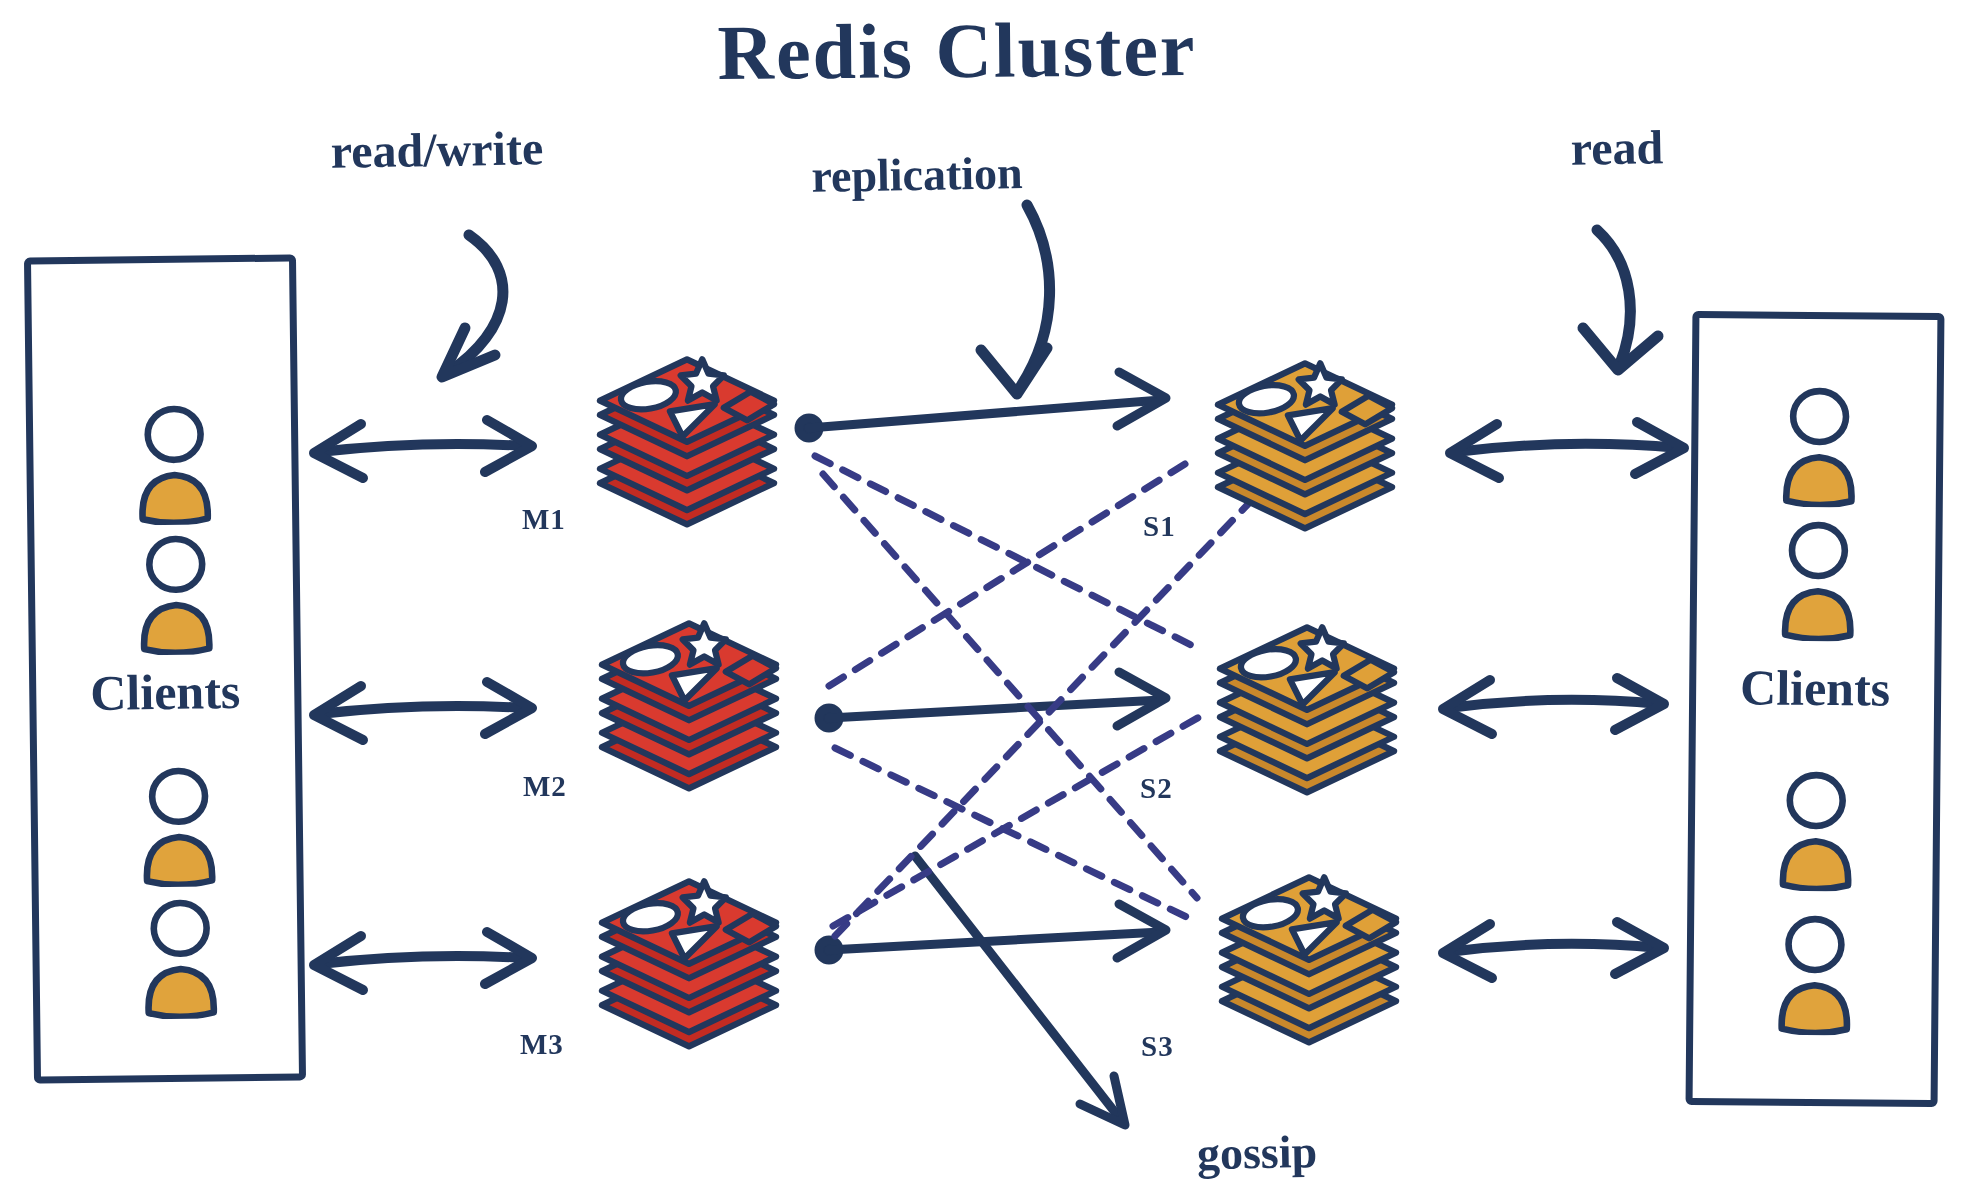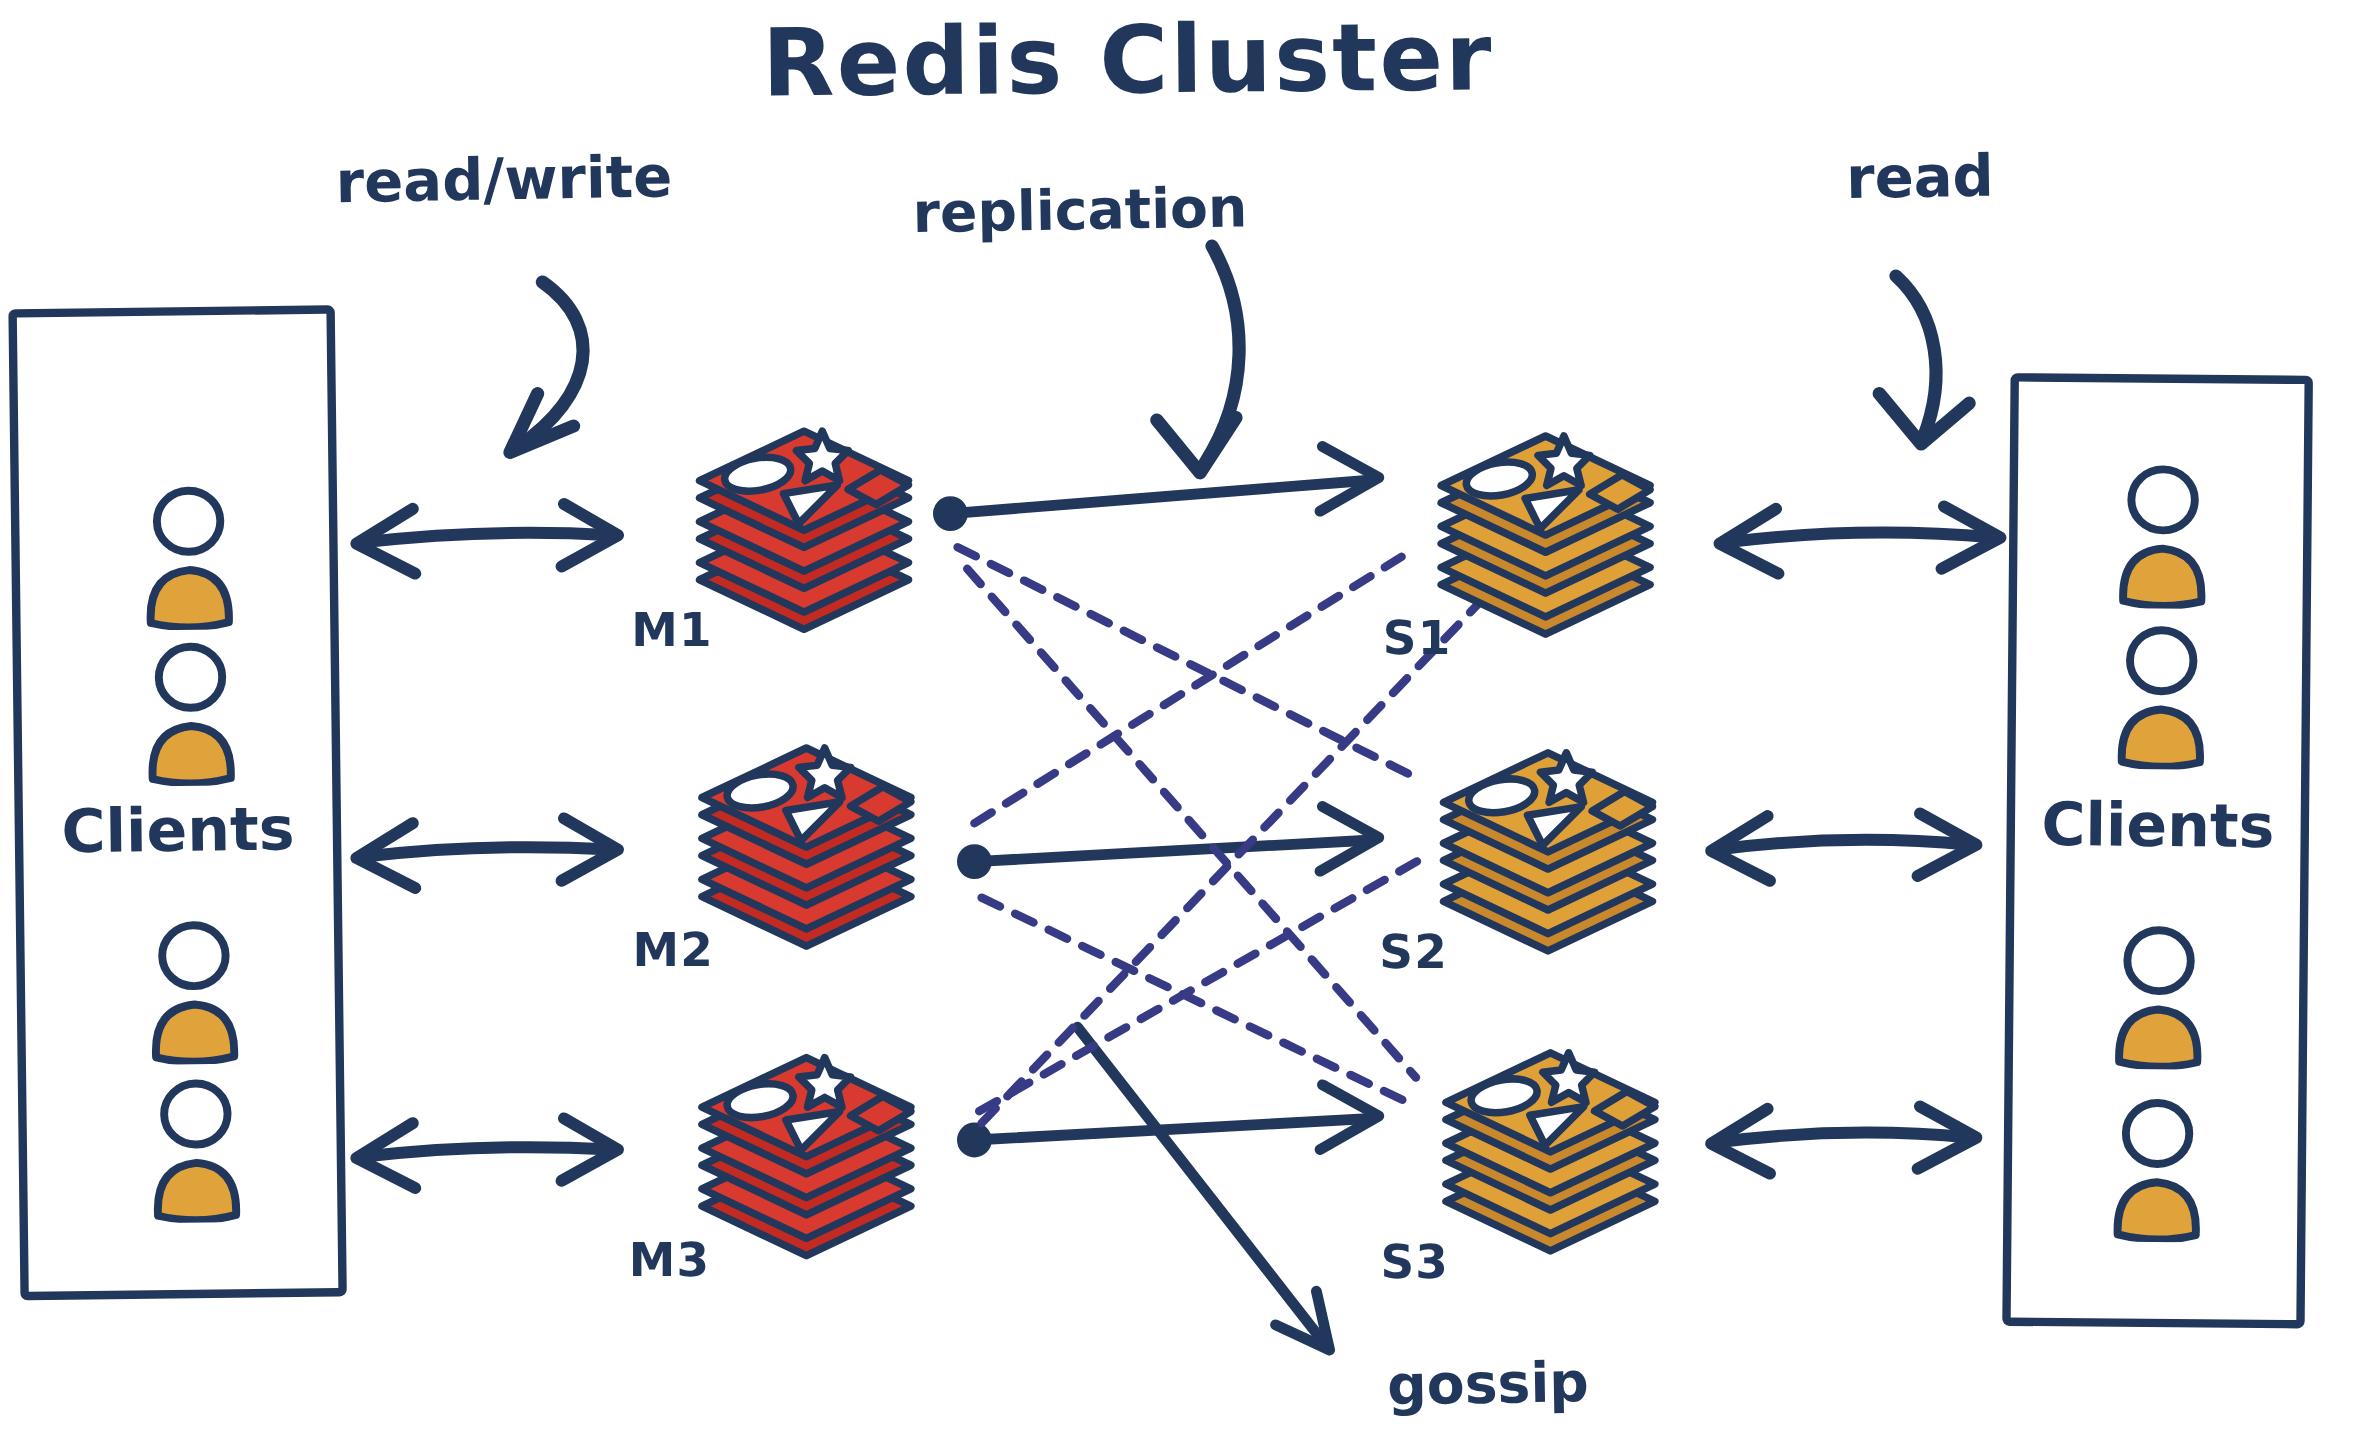--- a/index.html
+++ b/index.html
@@ -1,34 +1,34 @@
 <!DOCTYPE html>
 <html><head>
 <meta charset="utf-8">
 <style>
   html,body{margin:0;padding:0;background:#fff;}
   body{width:1972px;height:1197px;overflow:hidden;position:relative;
        font-family:"DejaVu Sans","Liberation Sans",sans-serif;color:#22375C;}
   .abs{position:absolute;}
-  .canvas{position:absolute;left:0;top:0;width:1688px;height:1197px;}
+  .canvas{position:absolute;left:17px;top:0;width:1688px;height:1197px;font-family:Liberation Serif, serif;}
   .title{left:560px;top:6px;width:760px;text-align:center;font-size:78px;font-weight:bold;
          letter-spacing:2px;transform:rotate(-0.5deg);}
   .annot{font-size:48px;font-weight:bold;text-align:center;transform:rotate(-1deg);}
   .annot.readwrite{left:260px;top:122px;width:320px;}
   .annot.replication{left:760px;top:148px;width:280px;font-size:46px;}
   .annot.read{left:1500px;top:120px;width:200px;}
   .annot.gossip{left:1130px;top:1126px;width:220px;font-size:46px;}
   .client-box{border:7px solid #22375C;border-radius:6px;background:#fff;}
   .client-box.left{left:12px;top:256px;width:258px;height:812px;transform:rotate(-0.7deg);}
   .client-box.right{left:1672px;top:312px;width:238px;height:780px;transform:rotate(0.5deg);}
   .clients-label{position:absolute;width:100%;text-align:center;font-size:50px;font-weight:bold;}
   .client-box.left .clients-label{top:400px;}
   .client-box.right .clients-label{top:340px;}
   .person{position:absolute;width:94px;height:124px;}
-  .node-label{width:110px;text-align:center;font-size:39px;font-weight:bold;letter-spacing:1px;}
+  .node-label{width:110px;font-size:29px;font-weight:bold;letter-spacing:1px;}
   .stack{position:absolute;width:208px;height:192px;}
   svg{display:block;}
   .overlay{left:0;top:0;width:1972px;height:1197px;pointer-events:none;}
 </style>
 </head>
 <body>
 
 <svg width="0" height="0" style="position:absolute">
   <defs>
     <g id="person-sym">

